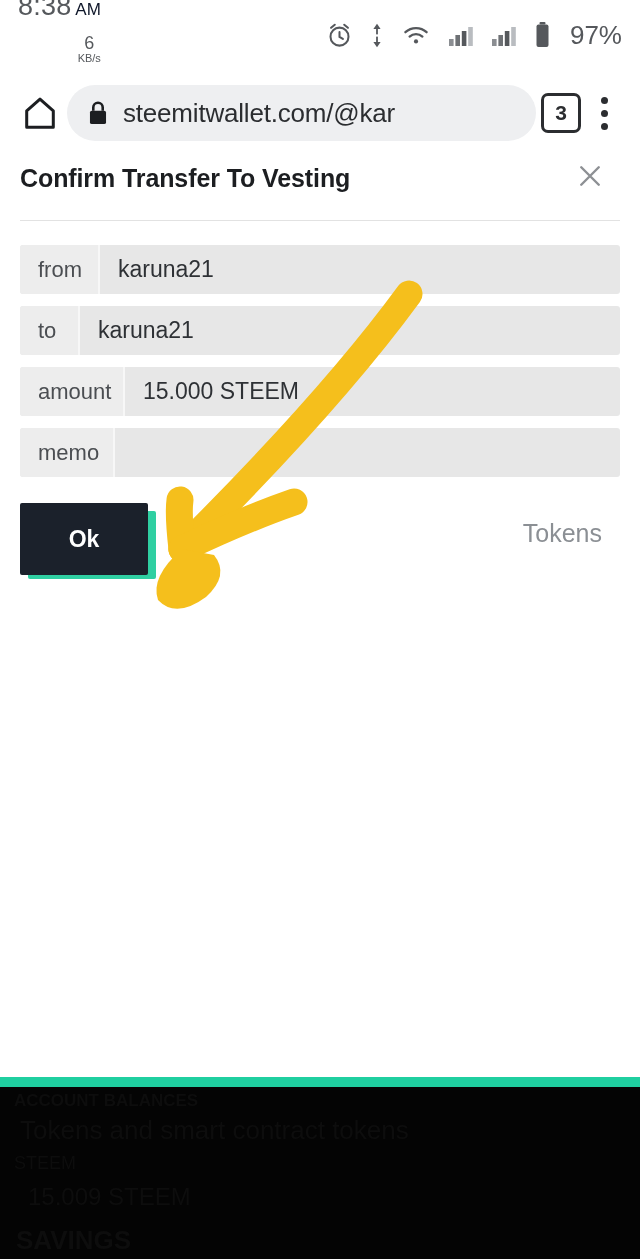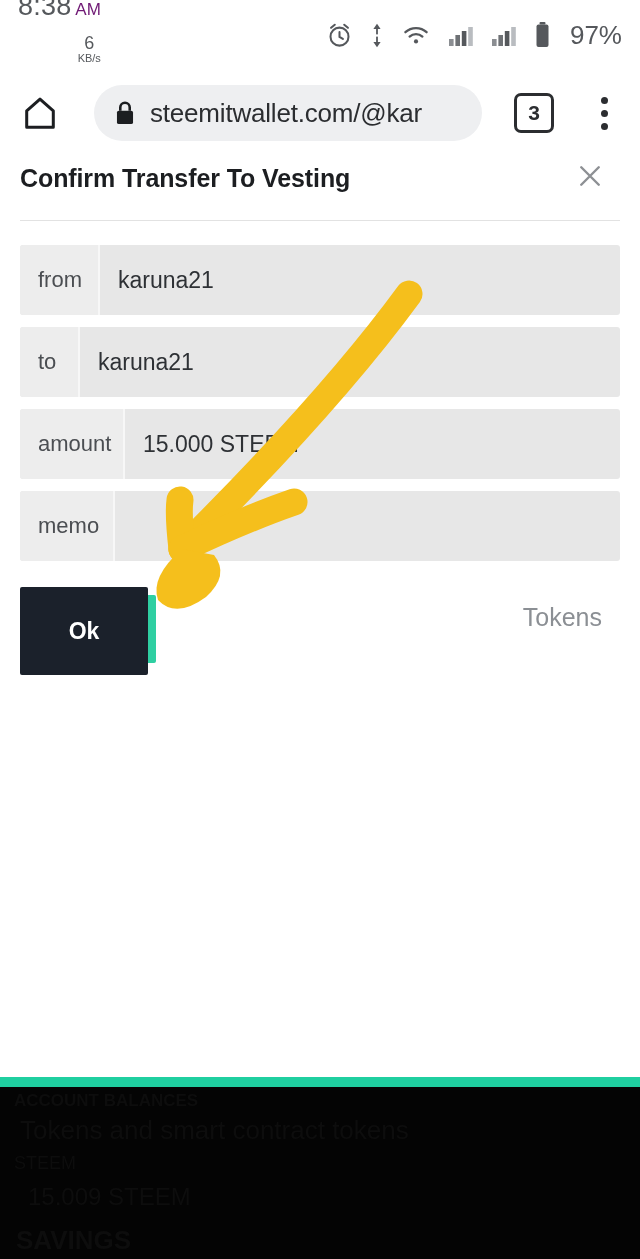--- a/index.html
+++ b/index.html
@@ -23,37 +23,37 @@
     background: #ffffff;
     display: flex; align-items: center;
     padding: 0 18px;
     color: #5c5f63;
   }
   .sb-left { display: flex; align-items: flex-end; gap: 14px; flex-direction: column; }
   .sb-time {
     font-size: 27px; letter-spacing: .2px; color: #55585c;
     line-height: 1;
   }
-  .sb-ampm { font-size: 17px; color: #701a75; margin-left: 4px; margin-top: 34px; }
+  .sb-ampm { font-size: 17px; color: #0f172a; margin-left: 4px; margin-top: 34px; }
   .sb-speed { display: flex; flex-direction: column; align-items: center; line-height: 1; }
   .sb-speed-num { font-size: 18px; color: #55585c; }
   .sb-speed-unit { font-size: 11px; color: #55585c; margin-top: 1px; }
   .sb-cloud { margin-bottom: 4px; }
   .sb-right { margin-left: auto; display: flex; align-items: center; gap: 17px; }
   .sb-batt-pct { font-size: 26px; color: #55585c; margin-left: 2px; }
   .icon-svg { display: block; }
 
   
   .toolbar {
     position: absolute; left: 0; top: 70px;
     width: 640px; height: 86px;
     background: #ffffff;
     display: flex; align-items: center;
     padding: 0 18px;
-    gap: 32px;
+    gap: 5px;
   }
   .home-btn { width: 44px; height: 44px; display: flex; align-items: center; justify-content: center; flex: none; }
   .omnibox {
     flex: 1 1 auto;
     height: 56px;
     background: #eeeff1;
     border-radius: 28px;
     display: flex; align-items: center;
     padding: 0 20px;
     gap: 14px;
@@ -104,21 +104,21 @@
     display: flex; align-items: center; justify-content: center;
   }
   .hr {
     margin: 6px 20px 0 20px;
     height: 1px; background: #e2e2e2;
   }
 
   .fields { padding: 24px 20px 0 20px; }
   .field-row {
     display: flex;
-    height: 70px;
+    height: 49px;
     margin-bottom: 12px;
     background: #e7e7e7;
     border-radius: 3px;
     overflow: hidden;
   }
   .field-label {
     background: #ededed;
     display: flex; align-items: center;
     padding: 0 18px;
     font-size: 22px; color: #4b4e52;
@@ -145,21 +145,21 @@
   }
   .ok-wrap { position: absolute; left: 0; top: 0; }
   .ok-shadow {
     position: absolute; left: 8px; top: 8px;
     width: 128px; height: 68px;
     background: #2fcfa2;
     border-radius: 2px;
   }
   .ok-btn {
     position: relative;
-    width: 128px; height: 88px;
+    width: 128px; height: 72px;
     background: #1b212b;
     border: none;
     border-radius: 2px;
     color: #ffffff;
     font-family: "Liberation Sans", sans-serif;
     font-size: 23px; font-weight: bold;
     cursor: pointer;
   }
   .cancel-btn {
     position: absolute; right: 18px; top: 16px;

